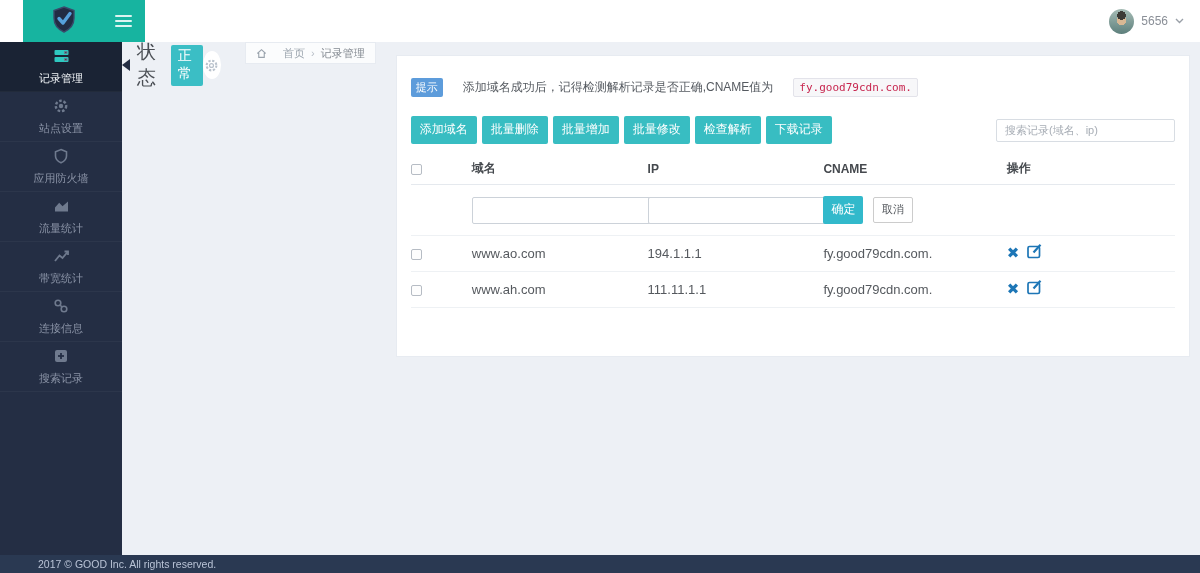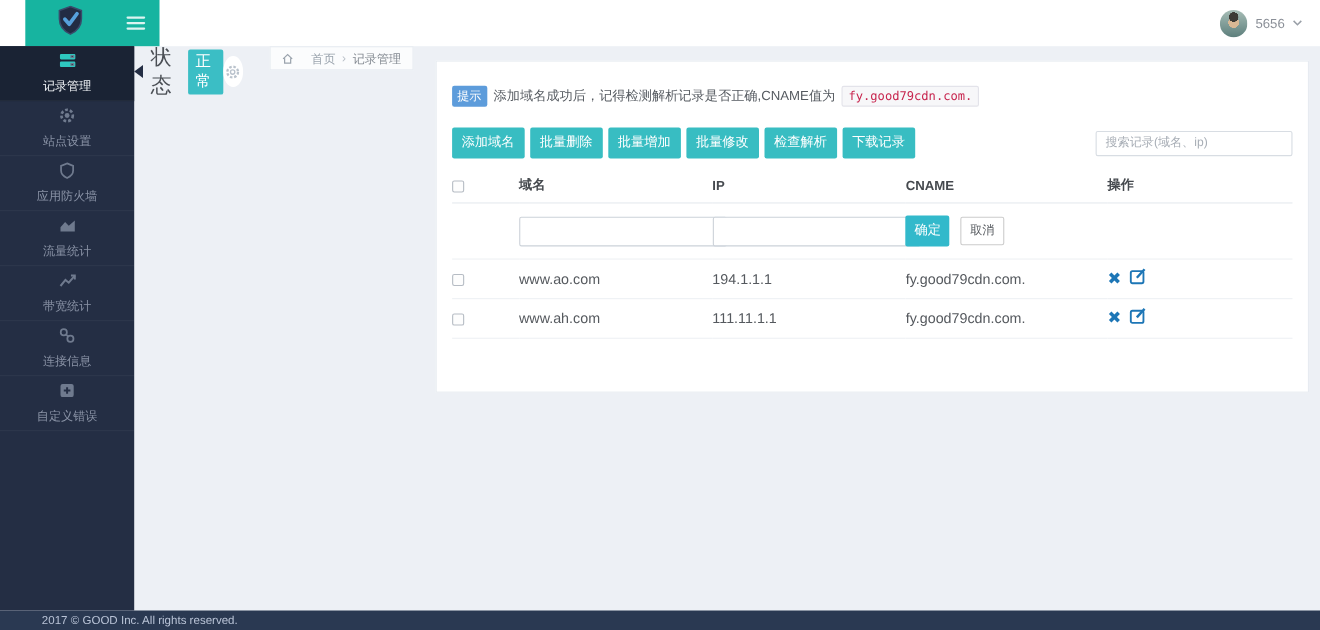--- a/index.html
+++ b/index.html
@@ -39,21 +39,21 @@
   .status-badge { background:#3bbec5; color:#fff; font-size:14px; padding:2px 7px 3px; border-radius:2px; }
   .gear-btn { margin-left:auto; width:28px; height:28px; border-radius:50%; background:#fff; display:flex; align-items:center; justify-content:center; cursor:pointer; }
 
   .breadcrumb-bar { margin:0 10px; height:22px; background:#fbfcfd; border:1px solid #e7ebf1; display:flex; align-items:center; gap:6px; padding:0 10px; font-size:11px; color:#9aa3ad; flex:0 0 auto; }
   .crumb-home { display:flex; align-items:center; gap:16px; cursor:pointer; color:#9aa3ad; }
   .crumb-sep { color:#b7bec6; }
   .crumb-current { color:#848a92; }
 
   .panel { margin:13px 10px 0; background:#fff; border:1px solid #e7ebf1; height:302px; padding:0 14px; }
 
-  .alert-line { margin-top:22px; display:flex; align-items:center; gap:6px; font-size:12px; color:#555a60; }
+  .alert-line { margin-top:22px; display:flex; align-items:center; gap:20px; font-size:12px; color:#555a60; }
   .alert-badge { background:#5d9cdb; color:#fff; font-size:11px; padding:2px 5px; border-radius:2px; }
   .code { font-family:"DejaVu Sans Mono","Liberation Mono",monospace; font-size:11px; color:#c7254e; background:#f7f7f9; border:1px solid #e3e3ea; padding:2px 5px; border-radius:2px; }
 
   .toolbar { margin-top:19px; display:flex; align-items:center; gap:5px; }
   .tbtn { background:#38bdc2; color:#fff; border:none; font-size:12px; padding:5px 9px 6px; border-radius:2px; cursor:pointer; font-family:inherit; }
   .search-input { margin-left:auto; width:179px; height:23px; border:1px solid #d8dde3; border-radius:2px; font-size:11px; padding:0 8px; color:#555; font-family:inherit; outline:none; }
   .search-input::placeholder { color:#a7adb5; }
 
   table.records { width:100%; border-collapse:collapse; table-layout:fixed; margin-top:10px; }
   table.records th { text-align:left; font-size:12px; font-weight:bold; color:#45494e; padding:6px 0 7px; border-bottom:1px solid #e5e9ee; }
@@ -158,21 +158,21 @@
       <span class="lbl">连接信息</span>
     </div>
     <div class="side-item">
       <span>
         <svg width="16" height="16" viewBox="0 0 16 16">
           <rect class="fillicon" x="2" y="2" width="12" height="12" rx="2"></rect>
           <line x1="8" y1="5" x2="8" y2="11" stroke="#242e44" stroke-width="1.8"></line>
           <line x1="5" y1="8" x2="11" y2="8" stroke="#242e44" stroke-width="1.8"></line>
         </svg>
       </span>
-      <span class="lbl">自定义错误</span>
+      <span class="lbl">搜索记录</span>
     </div>
   </div>
 
   <div class="content">
 
     <div class="content-header">
       <span class="notch"></span>
       <span class="status-label">状态</span>
       <span class="status-badge">正常</span>
       <span class="gear-btn">

